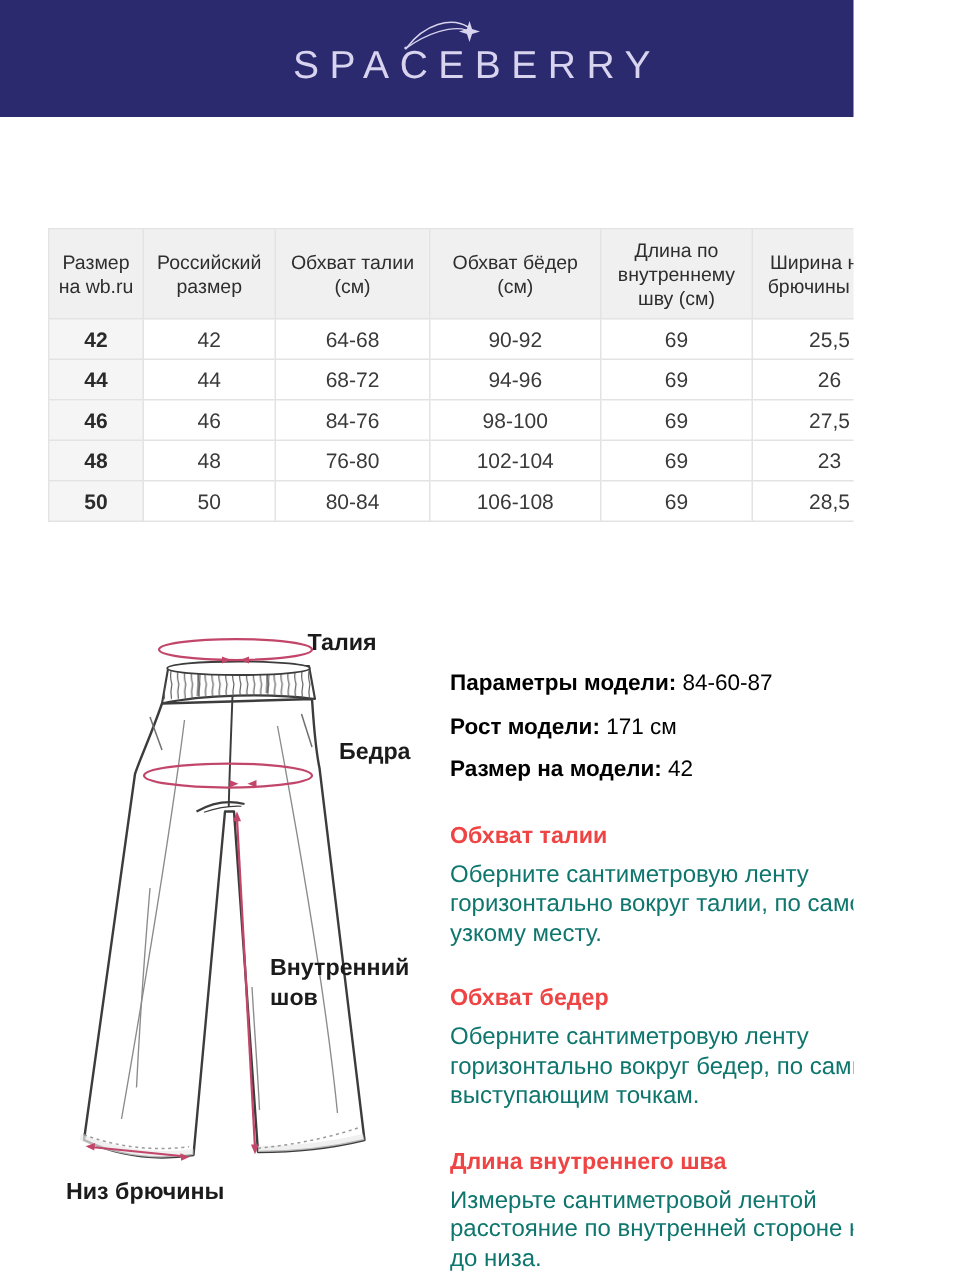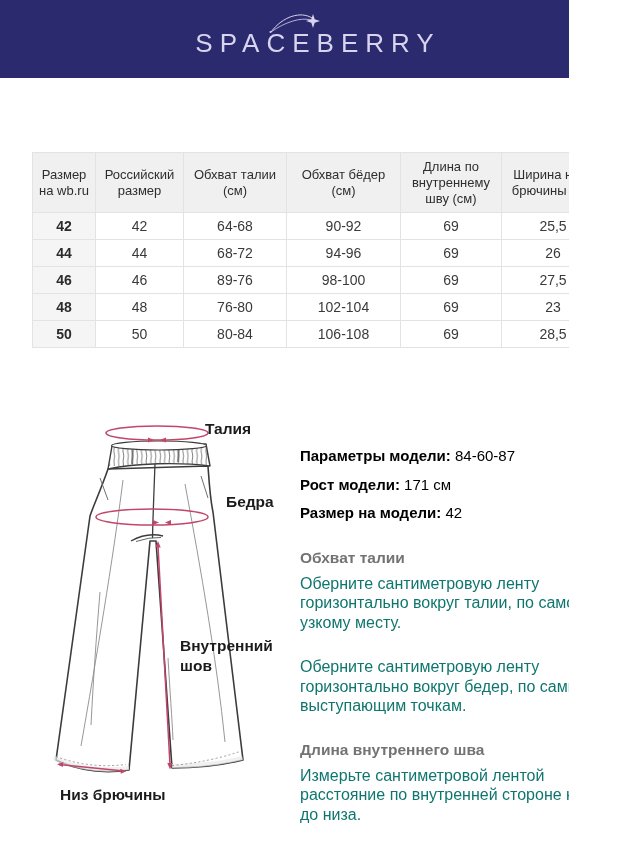--- a/index.html
+++ b/index.html
@@ -24,29 +24,29 @@
   .size-table thead th{background:#f0f0f0;font-weight:400;font-size:13px;line-height:16px;height:60px;padding:4px 5px;color:#2e2e2e;}
   .size-table tbody td{background:#fff;font-size:14px;height:27px;padding:1px 4px;color:#3a3a3a;}
   .size-table tbody td.rowhead{background:#f5f5f5;font-weight:700;color:#2b2b2b;}
 
   
   .pants-svg{position:absolute;left:20px;top:400px;}
   .diagram-label{position:absolute;font-size:15.5px;font-weight:600;color:#1b1b1b;line-height:20px;}
   .lbl-waist{left:205px;top:419px;}
   .lbl-hips{left:226px;top:492px;}
   .lbl-inseam{left:180px;top:636px;width:104px;}
-  .lbl-hem{left:60px;top:785px;}
+  .lbl-hem{left:44px;top:785px;}
 
   
   .info-col{position:absolute;left:300px;top:442px;width:314px;}
   .model-line{font-size:15px;line-height:28.5px;color:#000000;}
   .model-line .lbl{font-weight:700;}
   .guide-section{margin-top:25px;}
   .guide-section.first{margin-top:21px;}
-  .guide-title{font-size:15.5px;font-weight:700;color:#737373;margin-bottom:7px;}
+  .guide-title{font-size:15.5px;font-weight:700;color:#ef4444;margin-bottom:7px;}
   .guide-text{font-size:16px;line-height:19.5px;color:#0f766e;}
 </style>
 </head>
 <body>
 
 <div class="page">
 
   <div class="brand-header">
     <svg class="logo-star" width="64" height="36" viewBox="0 0 64 36">
       <path d="M5,27 C17,11 35,6 46,13" fill="none" stroke="var(--logo-color)" stroke-width="1"></path>
@@ -91,21 +91,21 @@
         <td class="rowhead">44</td>
         <td>44</td>
         <td>68-72</td>
         <td>94-96</td>
         <td>69</td>
         <td>26</td>
       </tr>
       <tr>
         <td class="rowhead">46</td>
         <td>46</td>
-        <td>89-76</td>
+        <td>84-76</td>
         <td>98-100</td>
         <td>69</td>
         <td>27,5</td>
       </tr>
       <tr>
         <td class="rowhead">48</td>
         <td>48</td>
         <td>76-80</td>
         <td>102-104</td>
         <td>69</td>
@@ -194,20 +194,21 @@
     <div class="model-line">
       <span class="lbl">Размер на модели:</span>
       <span>42</span>
     </div>
 
     <div class="guide-section first">
       <div class="guide-title">Обхват талии</div>
       <div class="guide-text">Оберните сантиметровую ленту горизонтально вокруг талии, по самому узкому месту.</div>
     </div>
     <div class="guide-section">
+      <div class="guide-title">Обхват бедер</div>
       <div class="guide-text">Оберните сантиметровую ленту горизонтально вокруг бедер, по самым выступающим точкам.</div>
     </div>
     <div class="guide-section">
       <div class="guide-title">Длина внутреннего шва</div>
       <div class="guide-text">Измерьте сантиметровой лентой расстояние по внутренней стороне ноги до низа.</div>
     </div>
   </div>
 
 </div>
 

